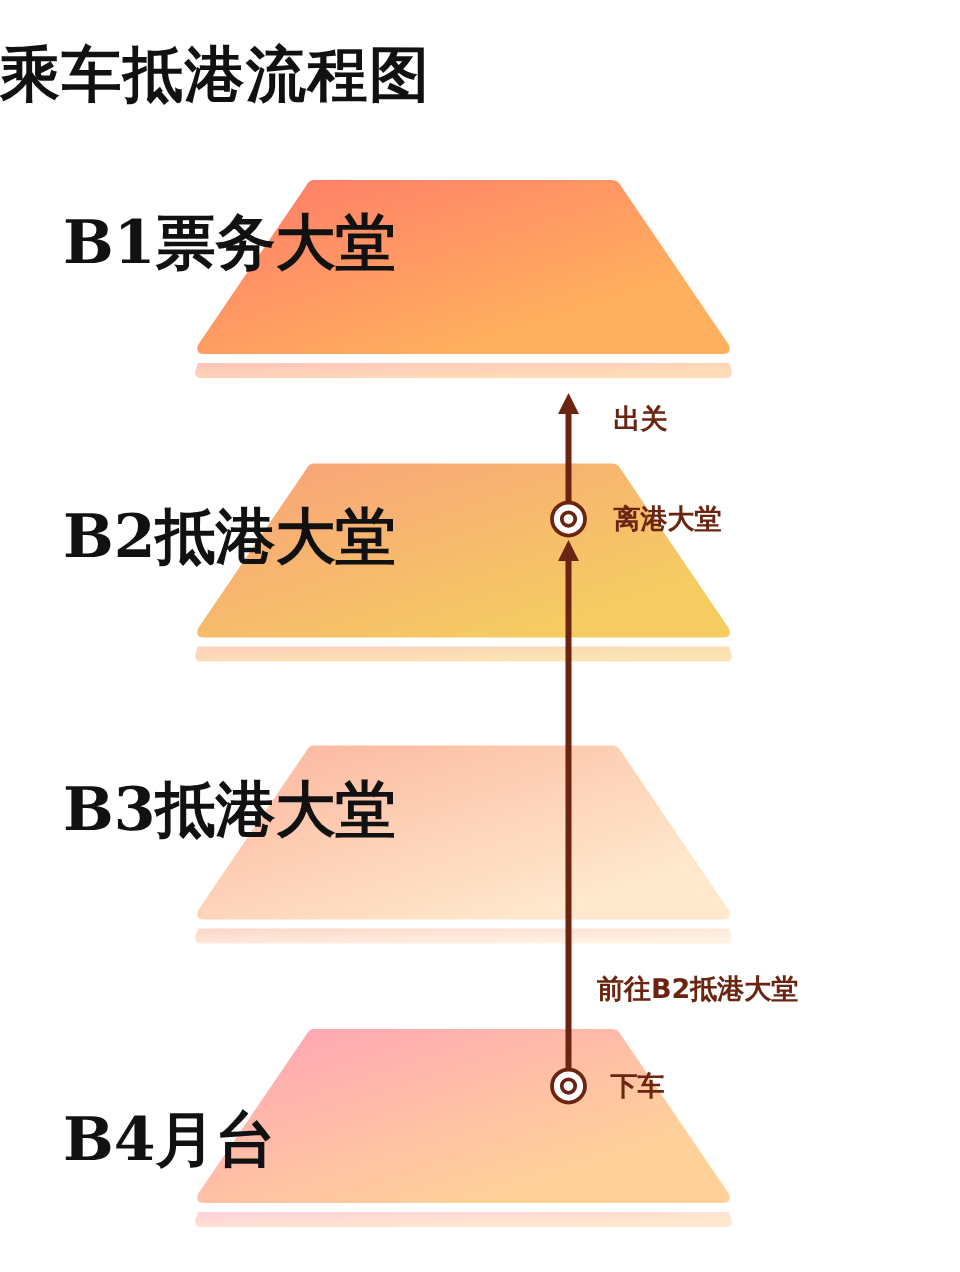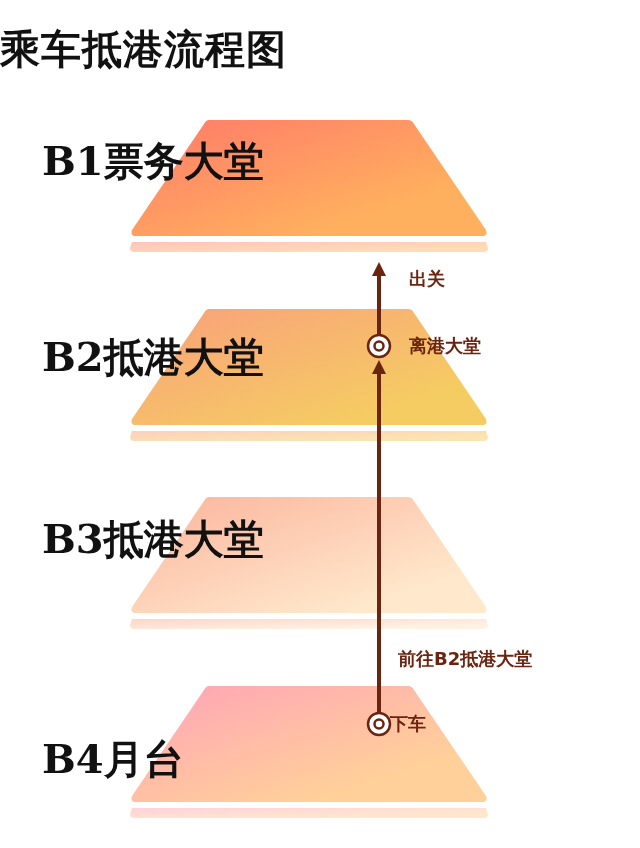--- a/index.html
+++ b/index.html
@@ -84,13 +84,13 @@
 <div class="floor-label" style="top:512px;">
   <span class="code">B3</span><span>抵港大堂</span>
 </div>
 <div class="floor-label" style="top:732px;">
   <span class="code">B4</span><span>月台</span>
 </div>
 
 <div class="step" style="left:409px; top:267px;">出关</div>
 <div class="step" style="left:409px; top:334px;">离港大堂</div>
 <div class="step" style="left:398px; top:647px;">前往B2抵港大堂</div>
-<div class="step" style="left:390px; top:712px;">下车</div>
+<div class="step" style="left:407px; top:712px;">下车</div>
 
 </body></html>

